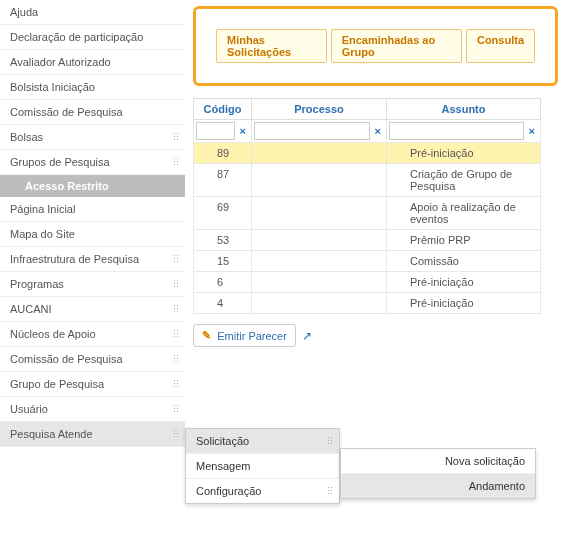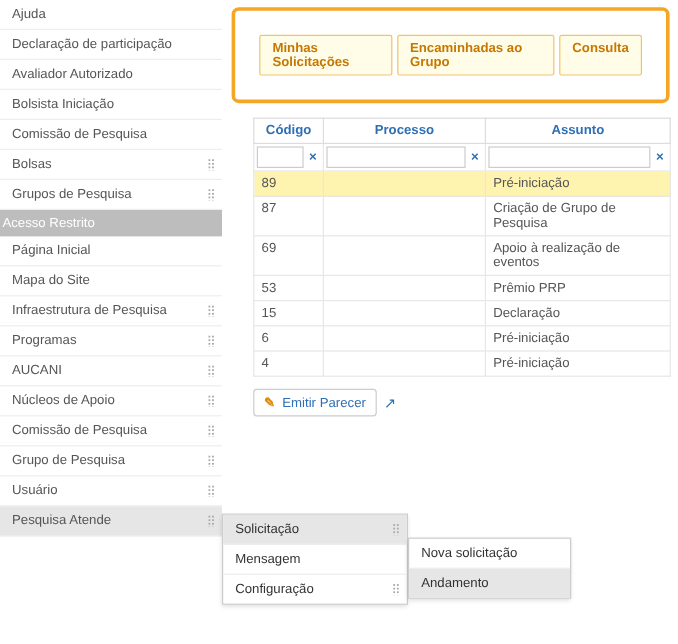--- a/index.html
+++ b/index.html
@@ -1,48 +1,48 @@
 <!DOCTYPE html>
 <html><head>
 <meta charset="utf-8">
 <style>
 * { box-sizing: border-box; margin: 0; padding: 0; }
 body { font-family: Verdana, Arial, sans-serif; font-size: 11px; color: #555; width: 565px; height: 537px; background: #fff; overflow: hidden; position: relative; }
 .layout { display: flex; width: 100%; height: 100%; }
 .sidebar { width: 185px; flex-shrink: 0; }
 .side-item { padding: 6px 8px 6px 10px; border-bottom: 1px solid #eee; cursor: pointer; position: relative; color: #555; }
 .side-item.exp::after { content: ""; position: absolute; right: 6px; top: 50%; width: 6px; height: 10px; transform: translateY(-50%); background-image: radial-gradient(#aaa 1px, transparent 1px); background-size: 3px 3px; background-repeat: repeat; }
-.side-head { background: #bdbdbd; color: #fff; font-weight: normal; padding: 5px 8px 5px 2px; font-size: 11px; }
+.side-head { background: #bdbdbd; color: #fff; font-weight: bold; padding: 5px 8px 5px 25px; font-size: 11px; }
 .side-item.active { background: #e6e6e6; }
 .main { flex: 1; padding: 6px 0 0 8px; min-width: 0; }
 .tabs-wrap { border: 3px solid #f5a623; border-radius: 6px; padding: 20px; display: flex; gap: 4px; width: 365px; }
 .tab { background: #fffde7; border: 1px solid #f0c36d; color: #c77700; font-weight: bold; font-size: 11px; padding: 4px 10px; border-radius: 2px; cursor: pointer; }
-.grid-wrap { margin-top: 12px; margin-left: 18px; }
+.grid-wrap { margin-top: 12px; }
 .grid { border-collapse: collapse; width: 347px; table-layout: fixed; }
 .grid th { color: #2f6fb3; font-weight: bold; text-align: center; padding: 4px 6px; border: 1px solid #ddd; background: #fff; font-size: 11px; }
-.grid td { border: 1px solid #e7e7e7; padding: 4px 6px; font-size: 11px; color: #555; vertical-align: top; }
+.grid td { border: 1px solid #e7e7e7; padding: 4px 23px; font-size: 11px; color: #555; vertical-align: top; }
 .filter-cell { padding: 2px !important; background: #fff; }
 .filter-box { display: flex; align-items: center; gap: 2px; }
 .filter-box input { flex: 1; min-width: 0; border: 1px solid #ccc; height: 18px; padding: 0 2px; font-size: 11px; }
 .filter-x { color: #2f6fb3; font-weight: bold; cursor: pointer; padding: 0 3px; font-size: 11px; }
 .grid tbody tr.sel td { background: #fff3b0; }
 .col-codigo { width: 58px; }
 .col-processo { width: 135px; }
 .col-assunto { width: 154px; }
 .btn-row { margin-top: 10px; display: flex; align-items: center; gap: 6px; }
 .btn { border: 1px solid #ccc; border-radius: 3px; padding: 4px 8px; color: #2f6fb3; background: #fff; cursor: pointer; display: inline-flex; align-items: center; gap: 6px; font-size: 11px; }
 .btn .pencil { color: #e08900; font-weight: bold; }
 .popout { color: #2f6fb3; font-size: 12px; cursor: pointer; }
 .flyout { position: absolute; background: #fff; border: 1px solid #ccc; box-shadow: 0 2px 4px rgba(0,0,0,.15); font-size: 11px; }
 .flyout-item { padding: 6px 10px; border-bottom: 1px solid #eee; cursor: pointer; position: relative; color: #333; }
 .flyout-item:last-child { border-bottom: none; }
 .flyout-item.exp::after { content: ""; position: absolute; right: 6px; top: 50%; width: 6px; height: 10px; transform: translateY(-50%); background-image: radial-gradient(#aaa 1px, transparent 1px); background-size: 3px 3px; background-repeat: repeat; }
 .flyout-item.hover { background: #e6e6e6; }
 #fly1 { left: 185px; top: 428px; width: 155px; }
-#fly2 { left: 340px; top: 448px; width: 136px; }
+#fly2 { left: 340px; top: 448px; width: 196px; text-align: right; }
 </style>
 </head>
 <body>
 
 <div class="layout">
   <div class="sidebar">
     <div id="sg1">
         <div class="side-item"><span>Ajuda</span></div>
         <div class="side-item"><span>Declaração de participação</span></div>
         <div class="side-item"><span>Avaliador Autorizado</span></div>
@@ -124,21 +124,21 @@
               <td>Apoio à realização de eventos</td>
             </tr>
             <tr>
               <td>53</td>
               <td></td>
               <td>Prêmio PRP</td>
             </tr>
             <tr>
               <td>15</td>
               <td></td>
-              <td>Declaração</td>
+              <td>Comissão</td>
             </tr>
             <tr>
               <td>6</td>
               <td></td>
               <td>Pré-iniciação</td>
             </tr>
             <tr>
               <td>4</td>
               <td></td>
               <td>Pré-iniciação</td>

